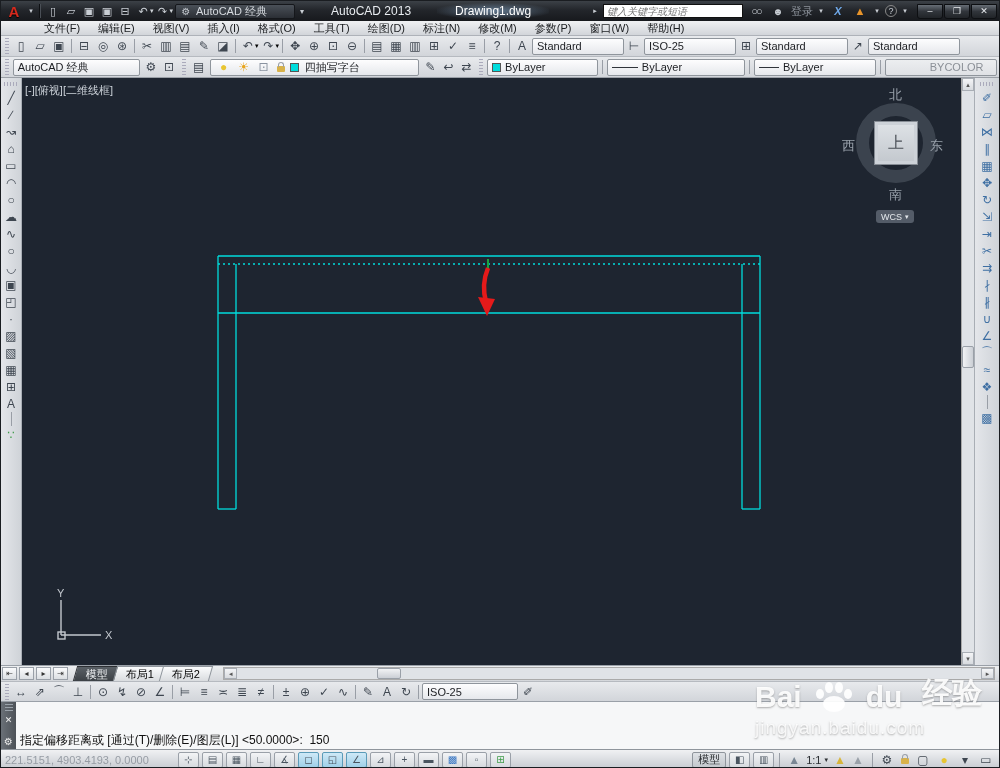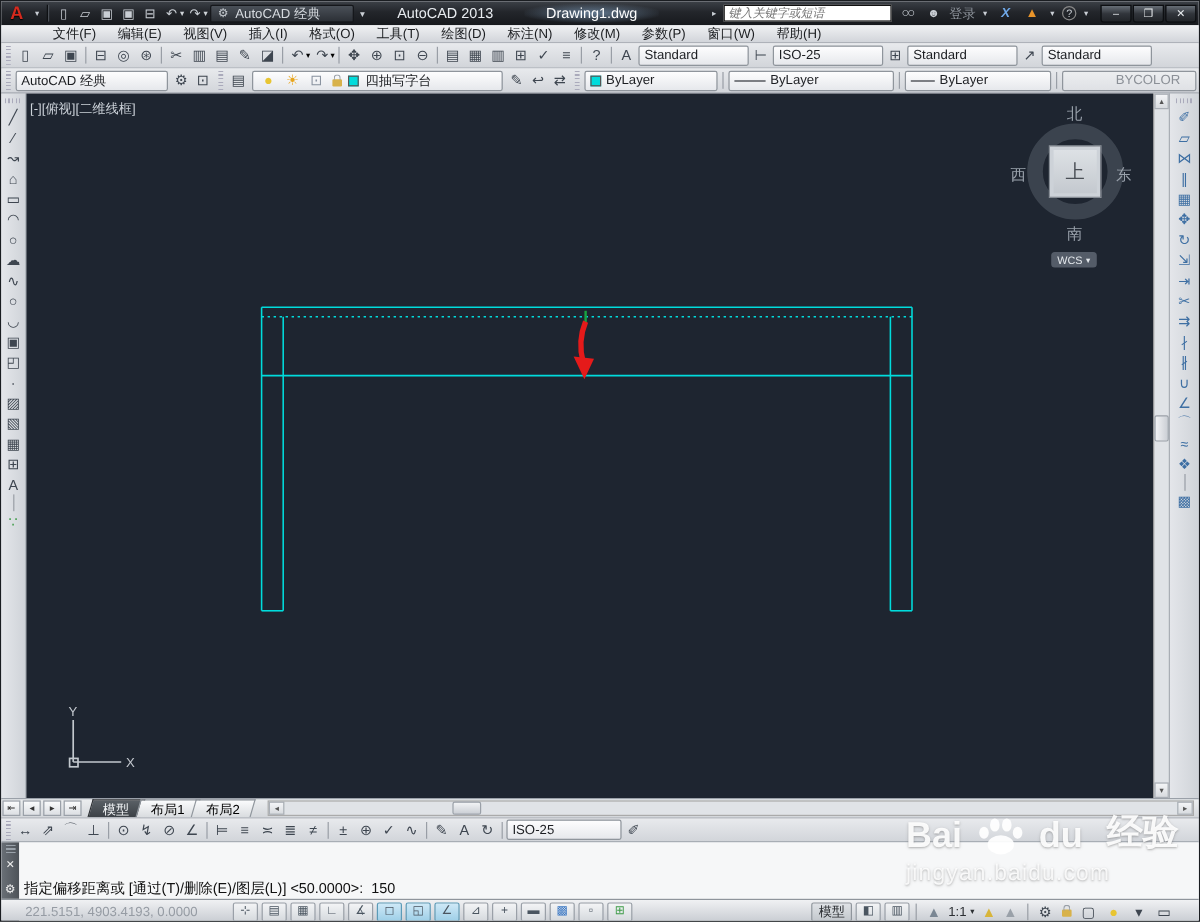--- a/index.html
+++ b/index.html
@@ -69,21 +69,21 @@
   #hthumb{width:24px;height:11px;margin-left:140px;background:linear-gradient(#f2f3f5,#cbcfd5);border:1px solid #9aa0a8;border-radius:2px;}
   
   #dimrow{top:680px;height:20px;background:linear-gradient(#e8eaed,#d2d5da);border-top:1px solid #b6bac0;padding:0 2px;gap:1px;}
   
   #cmd{top:700px;height:48px;background:#e9ebee;display:flex;align-items:stretch;border-top:1px solid #9aa0a8;}
   #cmd-strip{width:15px;background:linear-gradient(90deg,#6a7077,#4d5258);display:flex;flex-direction:column;align-items:center;color:#eee;padding-top:2px;gap:3px;}
   #cmd-strip .dots{width:8px;height:8px;background:repeating-linear-gradient(#9aa2aa 0 1px,transparent 1px 3px);}
   #cmd-right{flex:1;display:flex;flex-direction:column;font-size:12px;color:#111;}
   #cmd-hist{flex:1;background:#f6f7f8;border-bottom:1px solid #b6bac0;padding:1px 4px;line-height:15px;white-space:pre;}
   
-  #statusbar{top:748px;height:20px;background:linear-gradient(#f0f1f3,#c7cbd1);border-top:1px solid #8f959c;font-size:11px;color:#2c2f33;padding:0 20px;gap:3px;}
+  #statusbar{top:748px;height:20px;background:linear-gradient(#f0f1f3,#c7cbd1);border-top:1px solid #8f959c;font-size:11px;color:#2c2f33;padding:0 4px;gap:3px;}
   #coords{color:#969ca4;width:170px;font-size:11px;}
   .sbtn{width:21px;height:16px;border:1px solid #9aa0a8;border-radius:2px;background:linear-gradient(#f3f4f6,#d6dade);display:flex;align-items:center;justify-content:center;font-size:10px;color:#4a5560;}
   .sbtn.on{background:linear-gradient(#cfe9f7,#9fd0e8);border-color:#5b9bb8;}
   #model-btn{height:16px;padding:0 5px;border:1px solid #8f959c;border-radius:2px;background:linear-gradient(#dfe2e6,#c3c8cd);display:flex;align-items:center;}
   .sright{display:flex;align-items:center;gap:3px;margin-left:auto;}
   
   #watermark{position:absolute;right:4px;top:672px;width:240px;color:rgba(255,255,255,.92);z-index:9;pointer-events:none;text-shadow:0 1px 2px rgba(110,110,110,.55);}
   #wm-row{display:flex;align-items:flex-end;gap:14px;font-size:30px;font-weight:bold;}
   .paw{position:relative;width:36px;height:32px;}
   .paw i{position:absolute;background:rgba(255,255,255,.92);border-radius:50%;}

